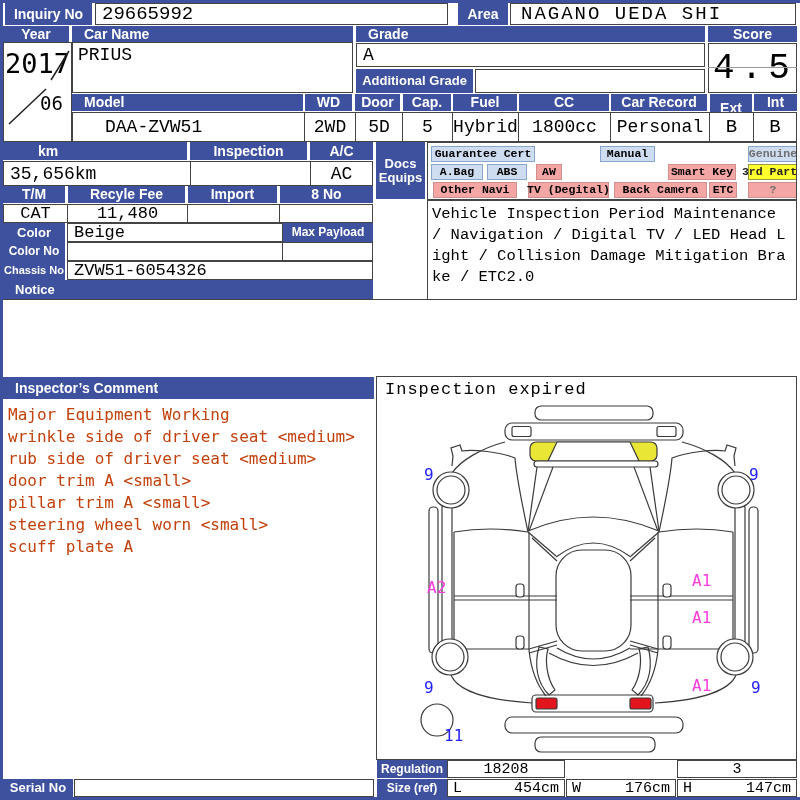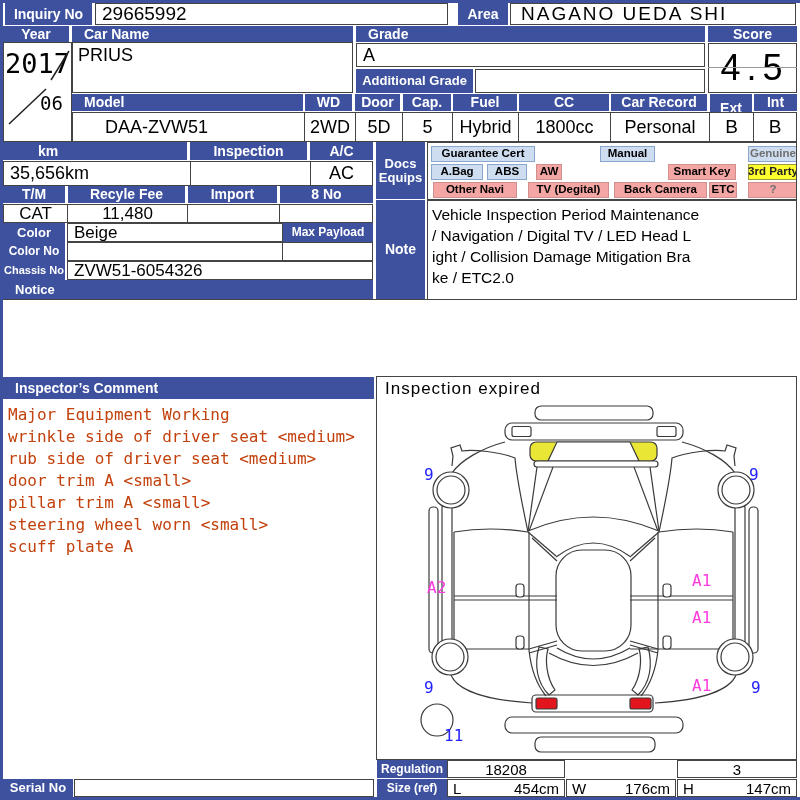--- a/index.html
+++ b/index.html
@@ -4,21 +4,21 @@
 <style>
   html,body{margin:0;padding:0;background:#fff;}
   .sheet{position:relative;width:800px;height:800px;background:#fff;overflow:hidden;
          font-family:"Liberation Sans",sans-serif;}
   .edge{position:absolute;background:var(--accent);}
   .hdr{position:absolute;background:var(--accent);color:#fff;font-weight:bold;font-size:14px;
        display:flex;align-items:center;justify-content:center;box-sizing:border-box;line-height:1.05;}
   .hdr.left{justify-content:flex-start;padding-left:12px;}
   .hdr.f13{font-size:13px;} .hdr.f12{font-size:12px;} .hdr.f11{font-size:11px;}
   .val{position:absolute;background:#fff;border:1px solid #444;box-sizing:border-box;
-       font-family:Liberation Sans, sans-serif;font-size:17px;color:#000;
+       font-family:Liberation Mono, monospace;font-size:17px;color:#000;
        display:flex;align-items:center;white-space:nowrap;overflow:hidden;}
   .val.c{justify-content:center;}
   .val.lp{padding-left:6px;}
   .val.top{align-items:flex-start;padding-top:2px;padding-left:5px;}
   .badge{position:absolute;height:16px;box-sizing:border-box;font-weight:bold;font-size:11.5px;
          display:flex;align-items:center;justify-content:center;border:1px solid;line-height:1;}
   .badge.blue{background:var(--badge-blue-bg);border-color:var(--badge-blue-border);color:#000;}
   .badge.pink{background:var(--badge-pink-bg);border-color:var(--badge-pink-border);color:#000;}
   .badge.yellow{background:var(--badge-yellow-bg);border-color:var(--badge-yellow-border);color:#222;}
   .badge.muted{color:var(--muted-text);}
@@ -125,21 +125,20 @@
   <div class="hdr f13" style="left:3px;top:223px;width:62px;height:19px;">Color</div>
   <div class="val lp" style="left:67px;top:223px;width:216px;height:19px;">Beige</div>
   <div class="hdr f12" style="left:283px;top:223px;width:90px;height:19px;">Max Payload</div>
   <div class="hdr f12" style="left:3px;top:242px;width:62px;height:19px;">Color No</div>
   <div class="val" style="left:67px;top:242px;width:216px;height:19px;"></div>
   <div class="val" style="left:282px;top:242px;width:91px;height:19px;"></div>
   <div class="hdr f11" style="left:3px;top:261px;width:62px;height:19px;">Chassis No</div>
   <div class="val lp" style="left:67px;top:261px;width:306px;height:19px;">ZVW51-6054326</div>
   <div class="hdr left f13" style="left:3px;top:280px;width:370px;height:19px;">Notice</div>
 
-  <div class="hdr" style="left:376px;top:200px;width:49px;height:99px;">Note</div>
   <div class="val" id="note-text" style="left:427px;top:200px;width:370px;height:100px;">Vehicle Inspection Period Maintenance
 / Navigation / Digital TV / LED Head L
 ight / Collision Damage Mitigation Bra
 ke / ETC2.0</div>
   <div class="hline" style="left:3px;top:299px;width:794px;"></div>
 
   <div class="hdr left" style="left:3px;top:377px;width:371px;height:22px;">Inspector’s Comment</div>
   <div id="comment-text">Major Equipment Working
 wrinkle side of driver seat &lt;medium&gt;
 rub side of driver seat &lt;medium&gt;

